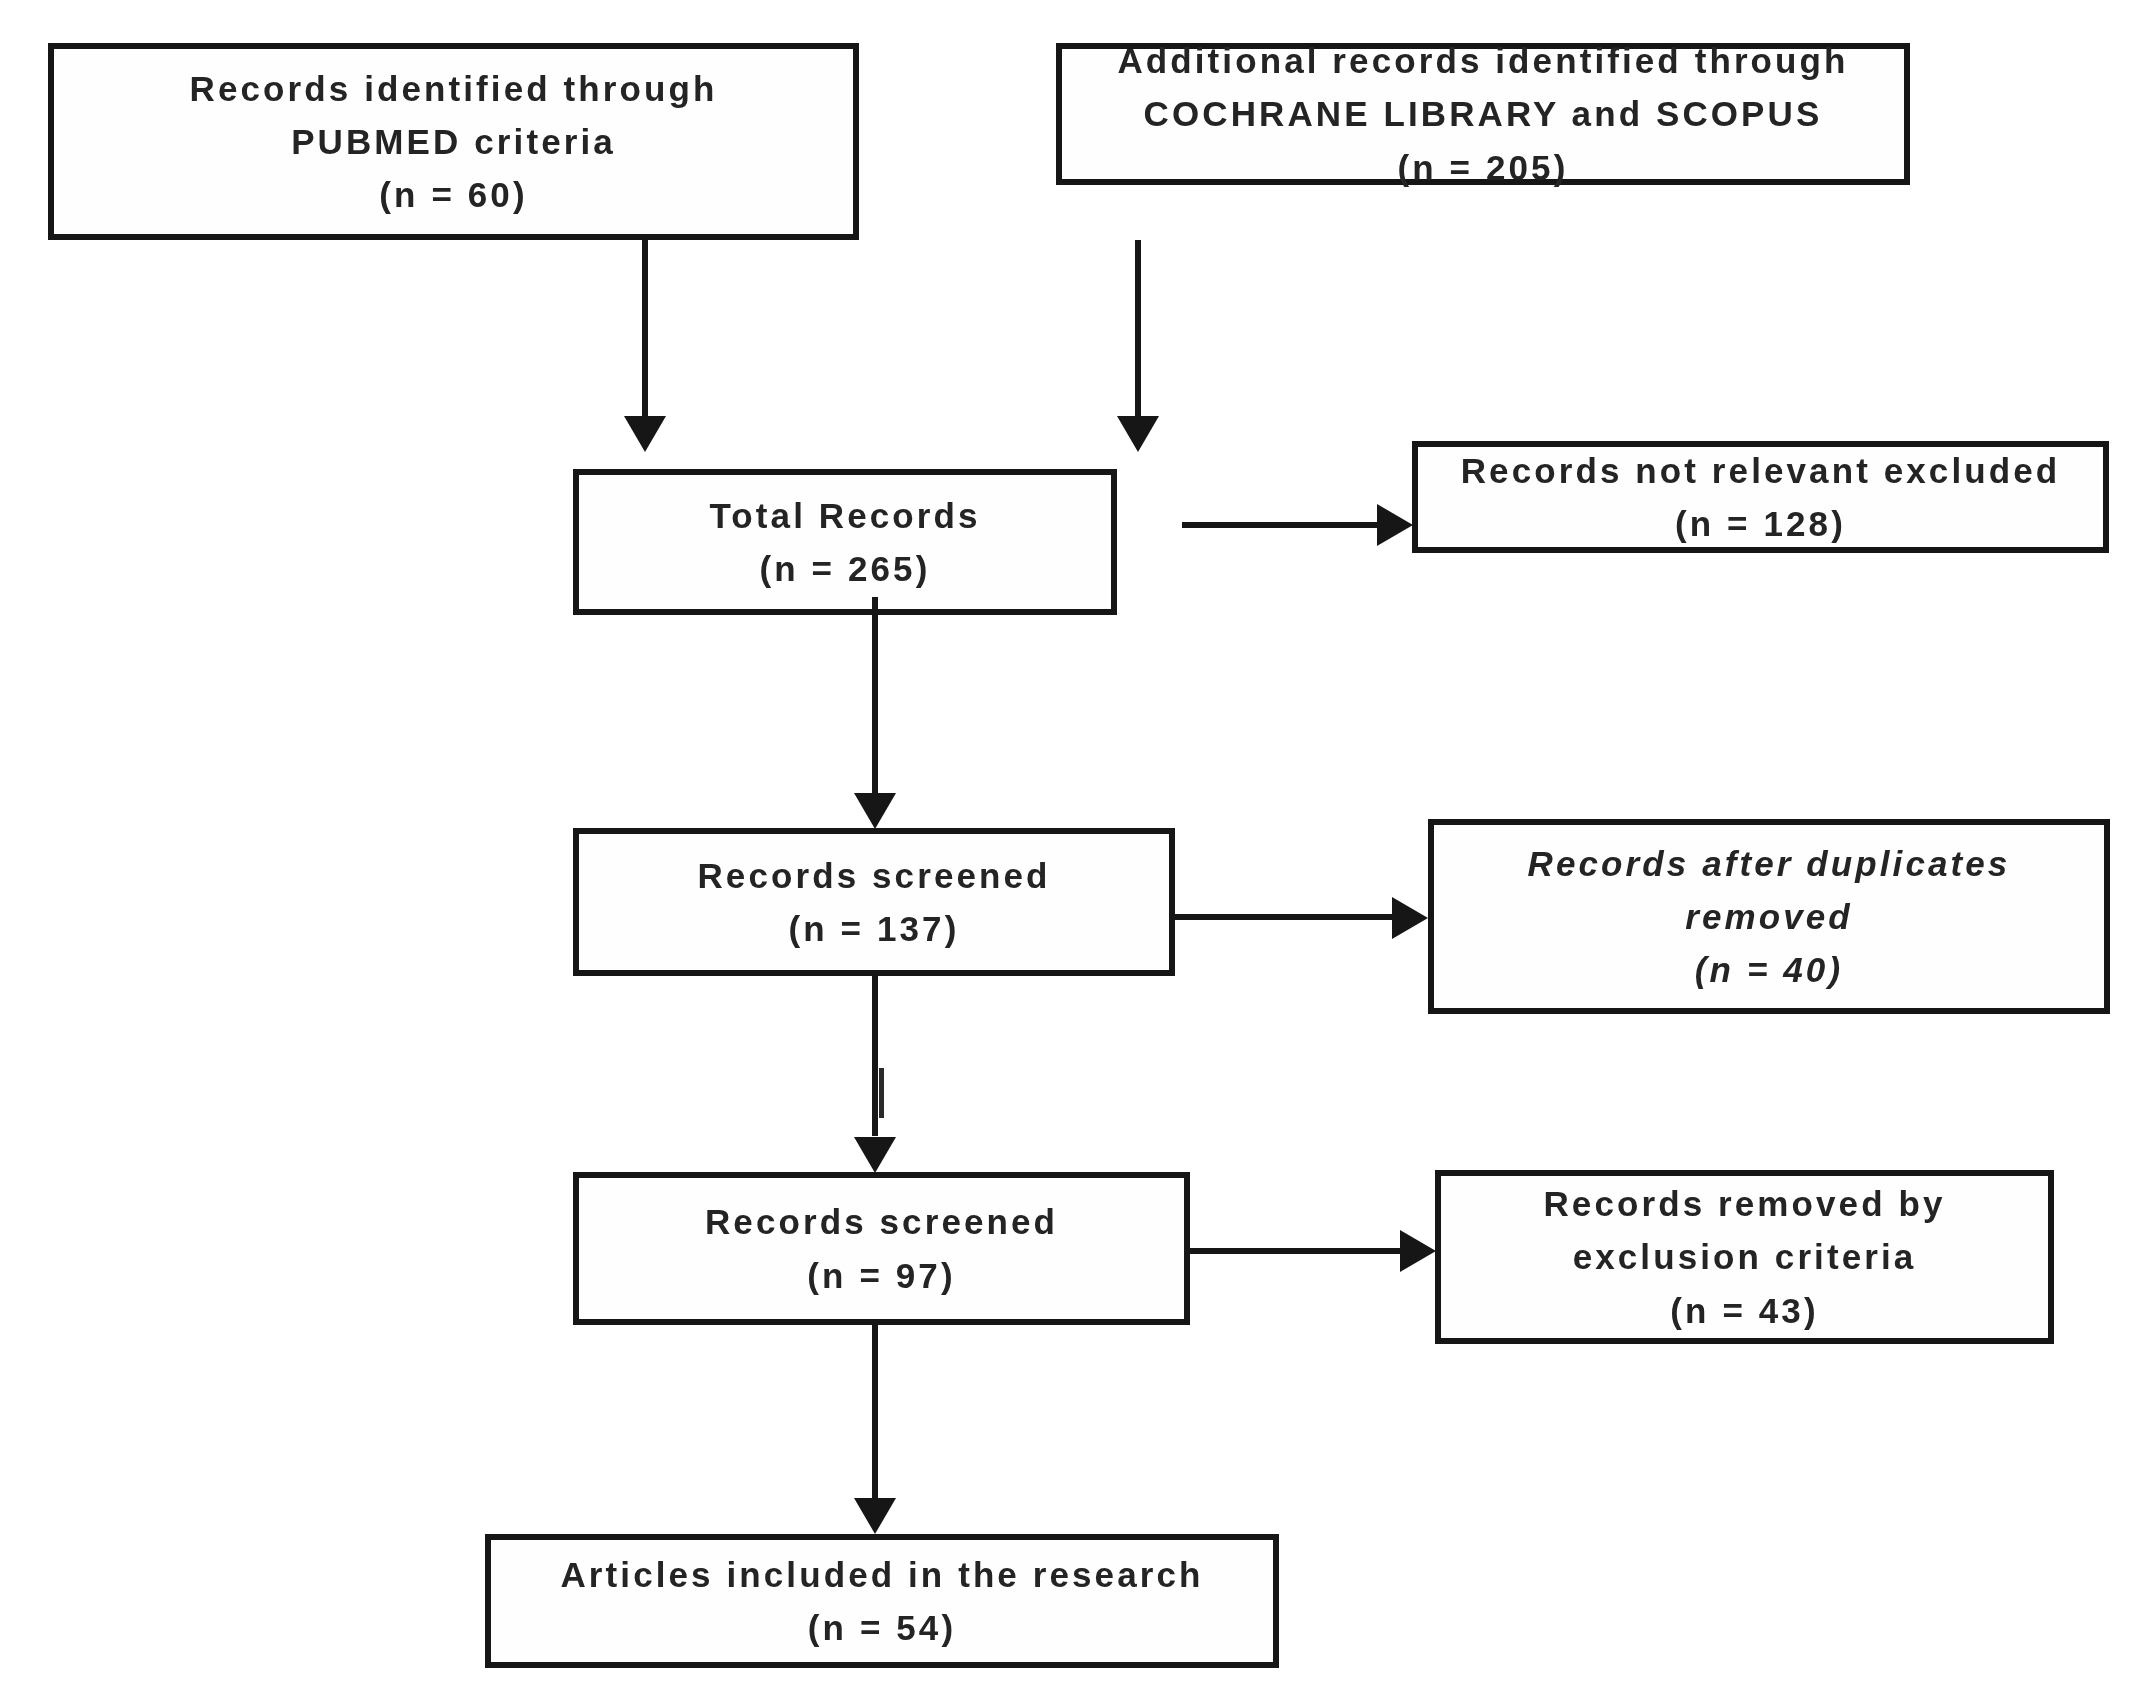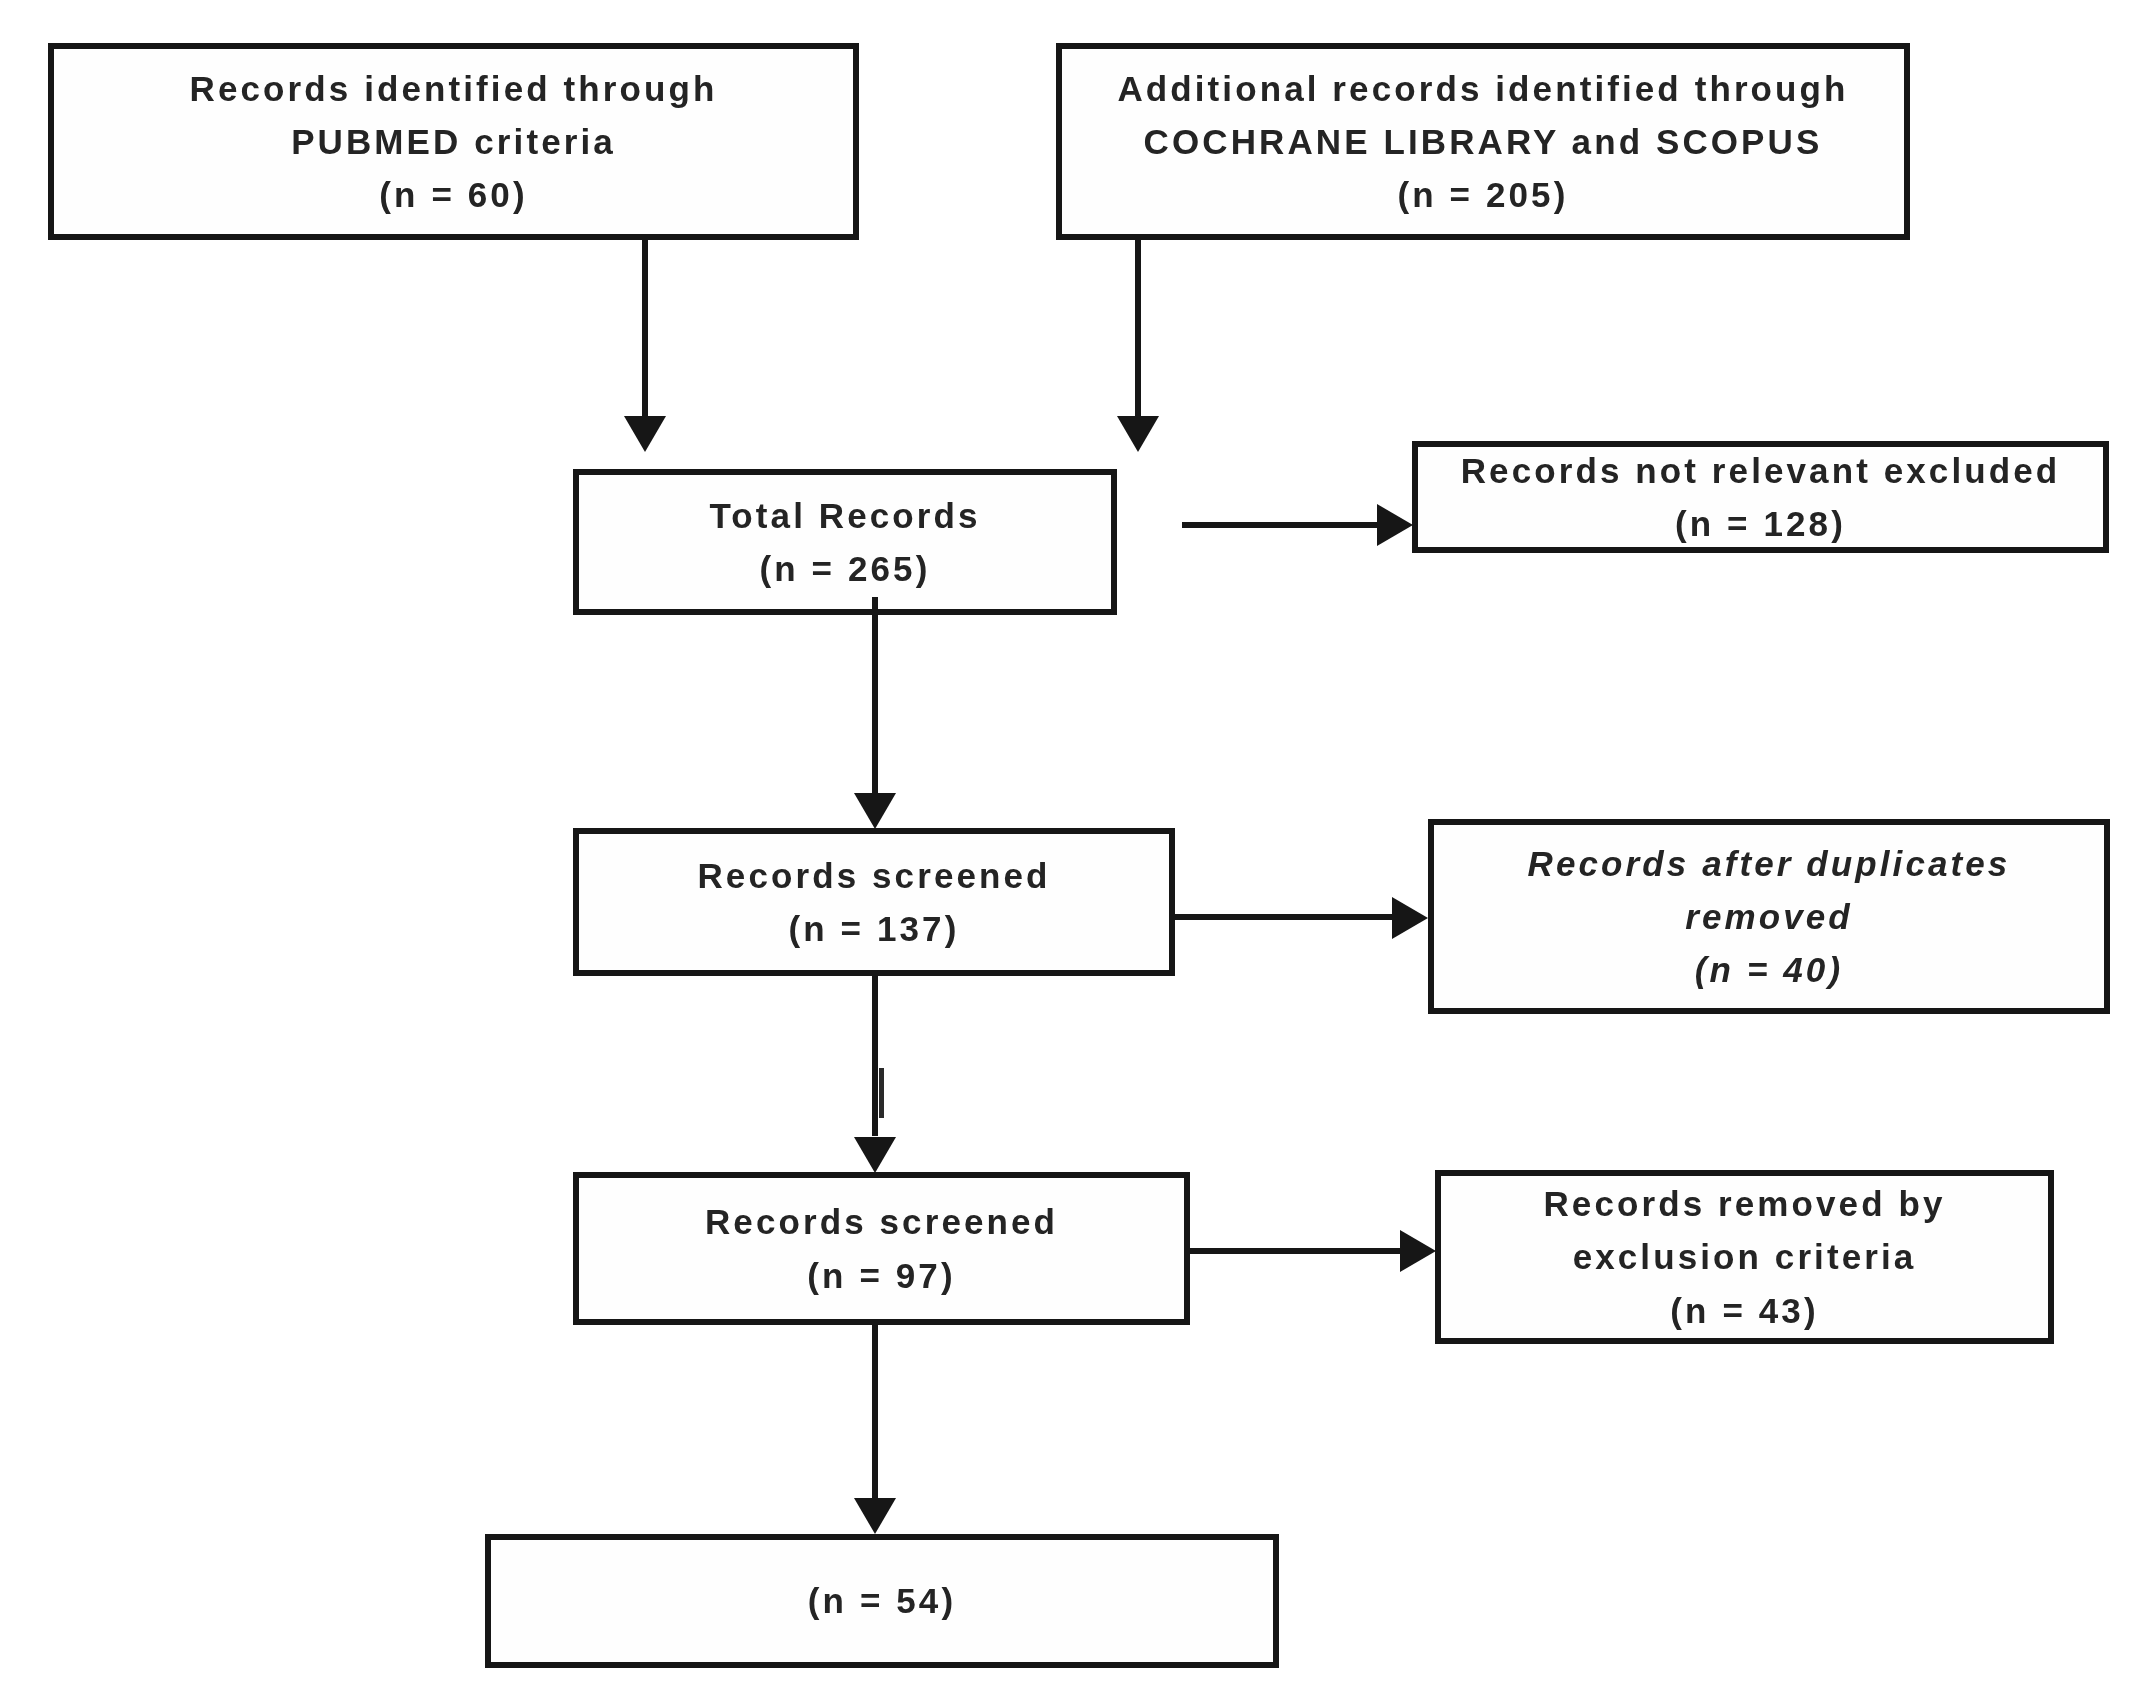--- a/index.html
+++ b/index.html
@@ -74,21 +74,21 @@
 <body>
 
 <div id="canvas">
 
   <div class="box" style="left:48px; top:43px; width:811px; height:197px;">
     <div class="bline">Records identified through</div>
     <div class="bline">PUBMED criteria</div>
     <div class="bline">(n = 60)</div>
   </div>
 
-  <div class="box" style="left:1056px; top:43px; width:854px; height:197px;justify-content:center;">
+  <div class="box" style="left:1056px; top:43px; width:854px; height:142px;justify-content:center;">
     <div class="bline">Additional records identified through</div>
     <div class="bline">COCHRANE LIBRARY and SCOPUS</div>
     <div class="bline">(n = 205)</div>
   </div>
 
   <div class="box" style="left:573px; top:469px; width:544px; height:146px;">
     <div class="bline">Total Records</div>
     <div class="bline">(n = 265)</div>
   </div>
 
@@ -113,20 +113,21 @@
     <div class="bline">(n = 97)</div>
   </div>
 
   <div class="box" style="left:1435px; top:1170px; width:619px; height:174px;">
     <div class="bline">Records removed by</div>
     <div class="bline">exclusion criteria</div>
     <div class="bline">(n = 43)</div>
   </div>
 
   <div class="box" style="left:485px; top:1534px; width:794px; height:134px;">
+    <div class="bline">Articles included in the research</div>
     <div class="bline">(n = 54)</div>
   </div>
 
   <div class="shaft-v" style="left:642px; top:240px; height:177px;"></div>
   <div class="head-down" style="left:624px; top:416px;"></div>
 
   <div class="shaft-v" style="left:1135px; top:240px; height:177px;"></div>
   <div class="head-down" style="left:1117px; top:416px;"></div>
 
   <div class="shaft-h" style="left:1182px; top:522px; width:196px;"></div>

